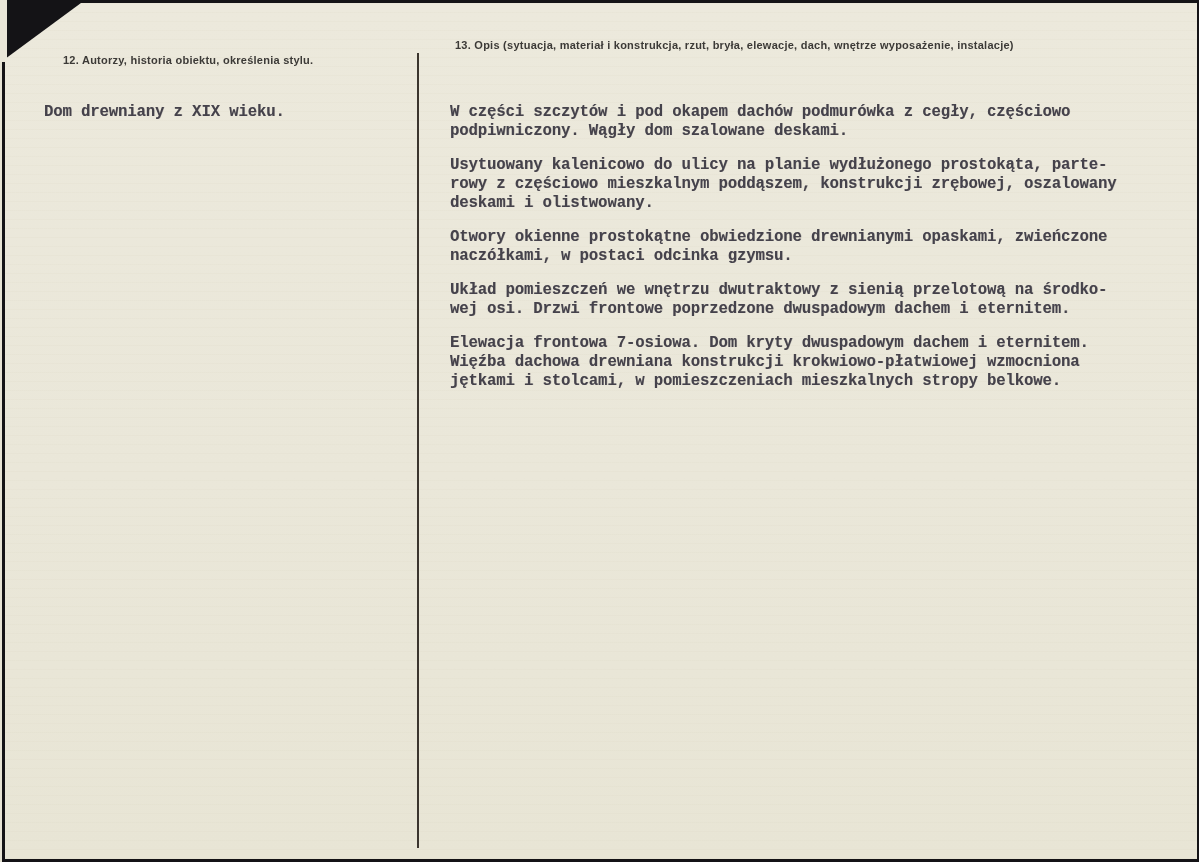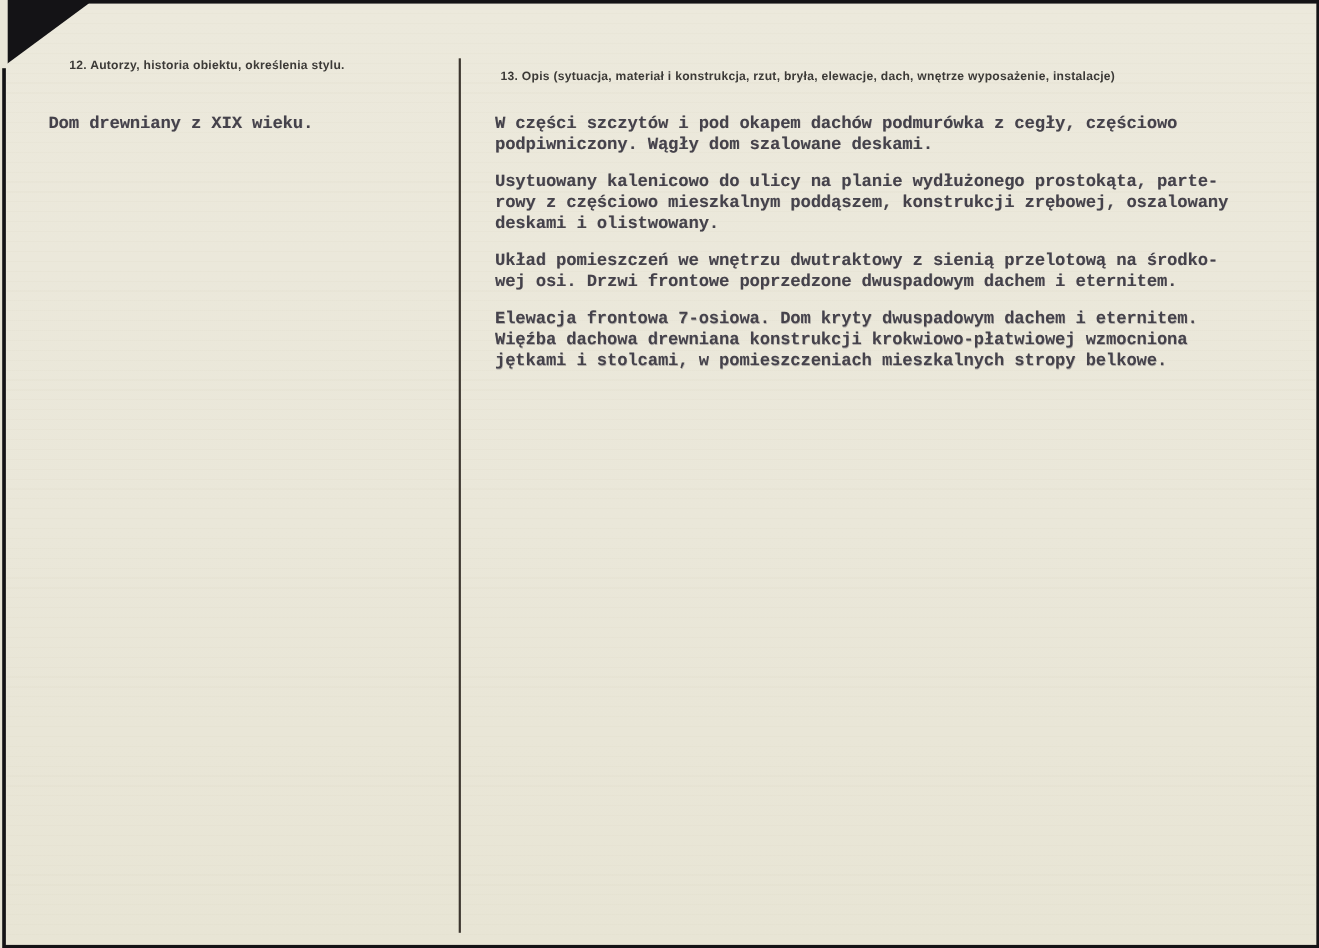--- a/index.html
+++ b/index.html
@@ -50,21 +50,21 @@
   }
   .field-label {
     position: absolute;
     color: #3c3a37;
     font-size: 11px;
     font-weight: bold;
     letter-spacing: 0.25px;
     white-space: nowrap;
   }
   .label-12 { left: 58px; top: 51px; }
-  .label-13 { left: 450px; top: 61px; }
+  .label-13 { left: 450px; top: 36px; }
   .typed {
     position: absolute;
     font-family: Liberation Mono, monospace;
     font-weight: bold;
     font-size: 15.6px;
     letter-spacing: -0.1px;
     color: #45424b;
     line-height: 19px;
     text-shadow: 0.4px 0.3px 0 rgba(69,66,75,0.35);
   }
@@ -94,20 +94,22 @@
     <div class="divider"></div>
 
     <div class="typed left-body">Dom drewniany z XIX wieku.</div>
 
     <div class="typed col-right">
       <p>W części szczytów i pod okapem dachów podmurówka z cegły, częściowo
 podpiwniczony. Wągły dom szalowane deskami.</p>
       <p>Usytuowany kalenicowo do ulicy na planie wydłużonego prostokąta, parte-
 rowy z częściowo mieszkalnym poddąszem, konstrukcji zrębowej, oszalowany
 deskami i olistwowany.</p>
+      <p>Otwory okienne prostokątne obwiedzione drewnianymi opaskami, zwieńczone
+naczółkami, w postaci odcinka gzymsu.</p>
       <p>Układ pomieszczeń we wnętrzu dwutraktowy z sienią przelotową na środko-
 wej osi. Drzwi frontowe poprzedzone dwuspadowym dachem i eternitem.</p>
       <p>Elewacja frontowa 7-osiowa. Dom kryty dwuspadowym dachem i eternitem.
 Więźba dachowa drewniana konstrukcji krokwiowo-płatwiowej wzmocniona
 jętkami i stolcami, w pomieszczeniach mieszkalnych stropy belkowe.</p>
     </div>
 
   </div>
 </div>
 

